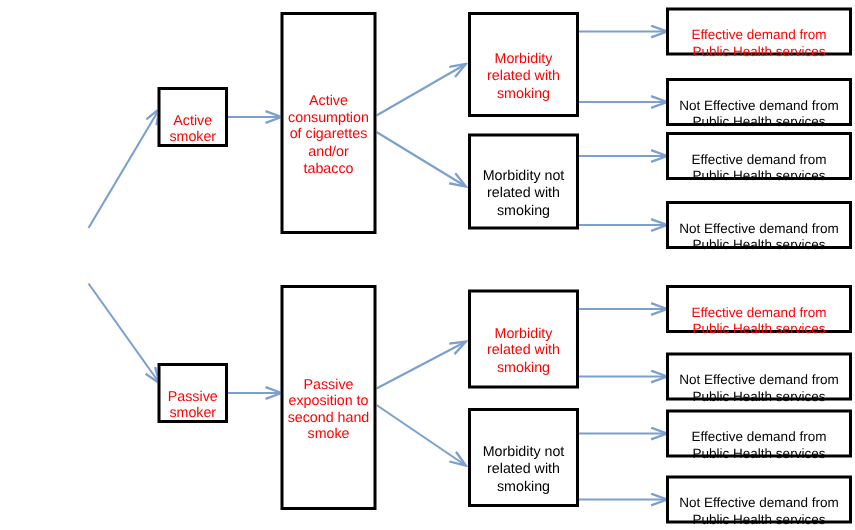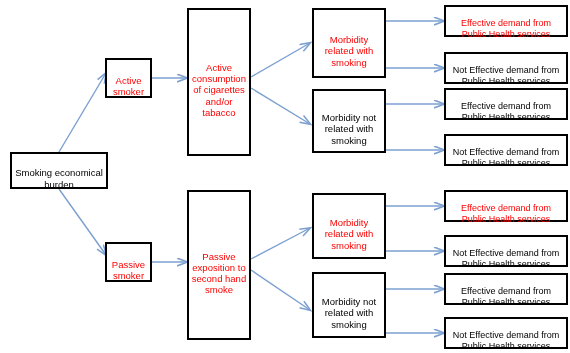--- a/index.html
+++ b/index.html
@@ -82,23 +82,20 @@
       <line x1="386" y1="150" x2="444" y2="150"></line>
 
       <line x1="386" y1="206" x2="444" y2="206"></line>
       <line x1="386" y1="251" x2="444" y2="251"></line>
 
       <line x1="386" y1="289" x2="444" y2="289"></line>
       <line x1="386" y1="333" x2="444" y2="333"></line>
     </g>
   </svg>
 
-  <div class="node" style="left:10px; top:152px; width:98px; height:37px; font-size:9.5px;">
-    <span class="label black">Smoking economical burden</span>
-  </div>
 
   <div class="node" style="left:105px; top:58px; width:47px; height:40px; font-size:9.5px;">
     <span class="label red">Active
 smoker</span>
   </div>
 
   <div class="node" style="left:105px; top:242px; width:47px; height:40px; font-size:9.5px;">
     <span class="label red">Passive
 smoker</span>
   </div>

